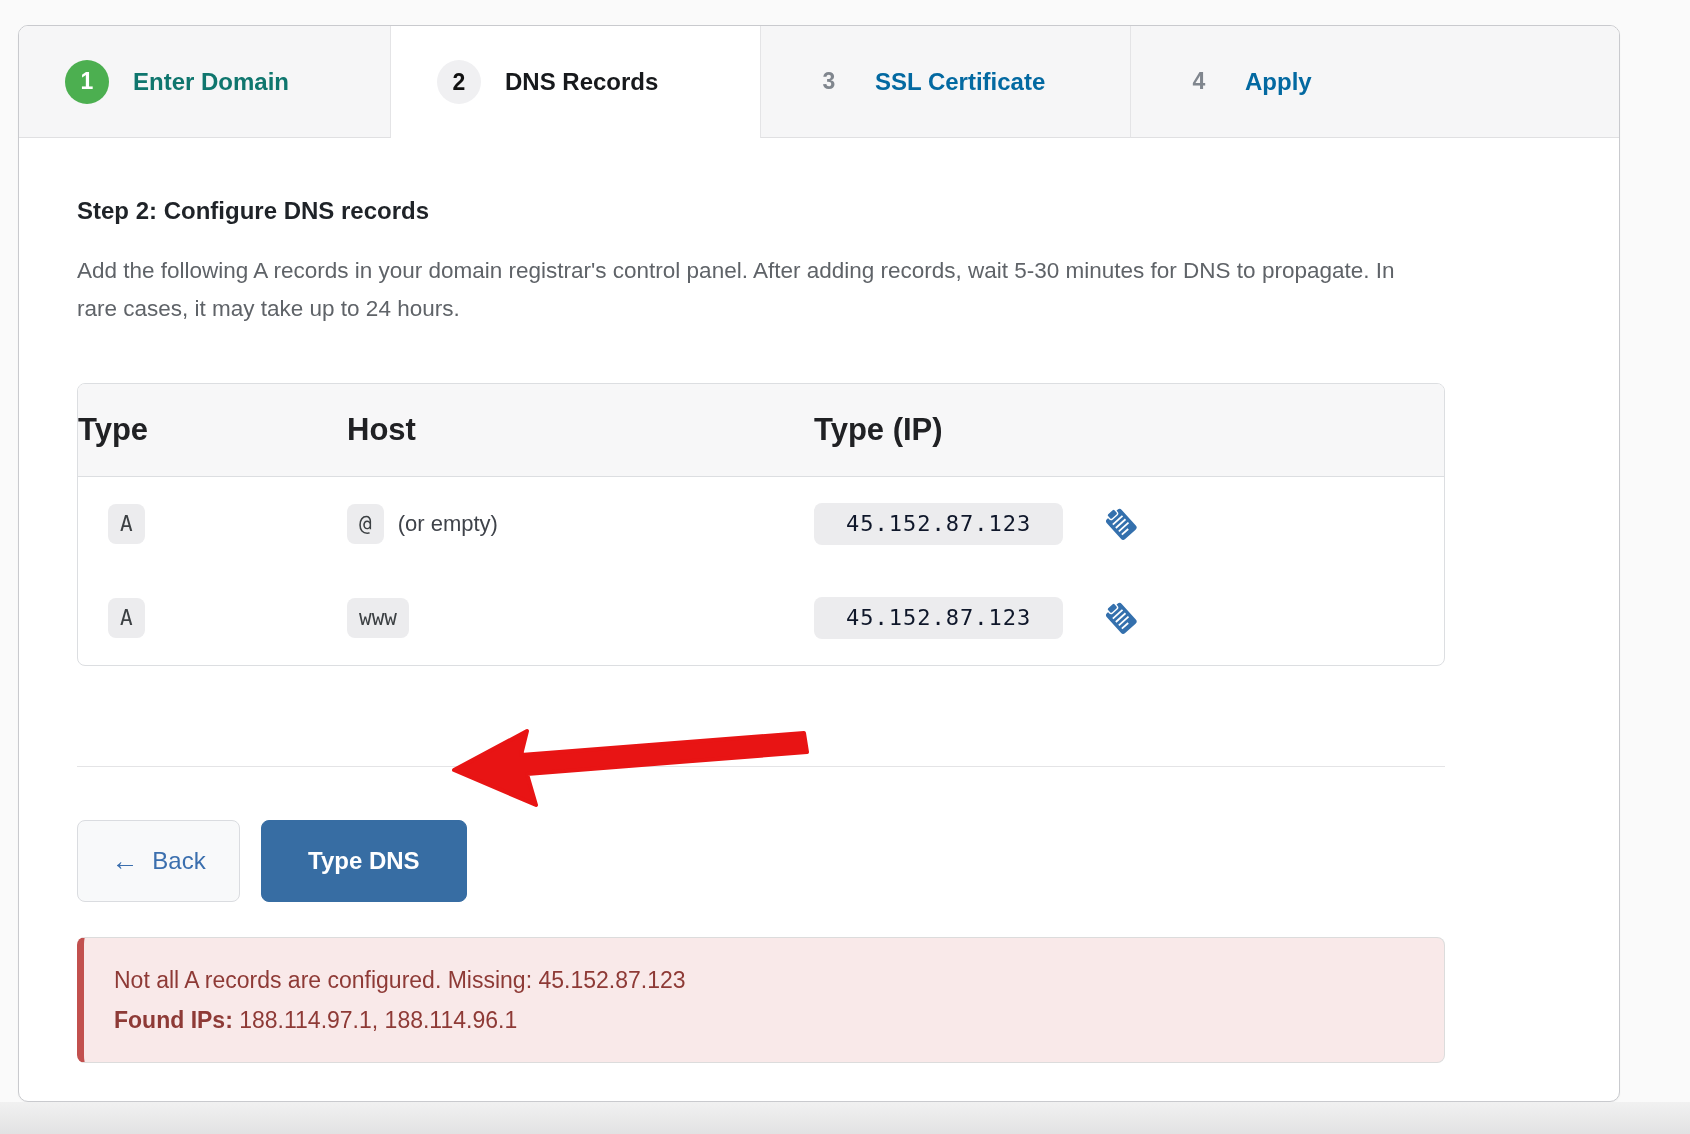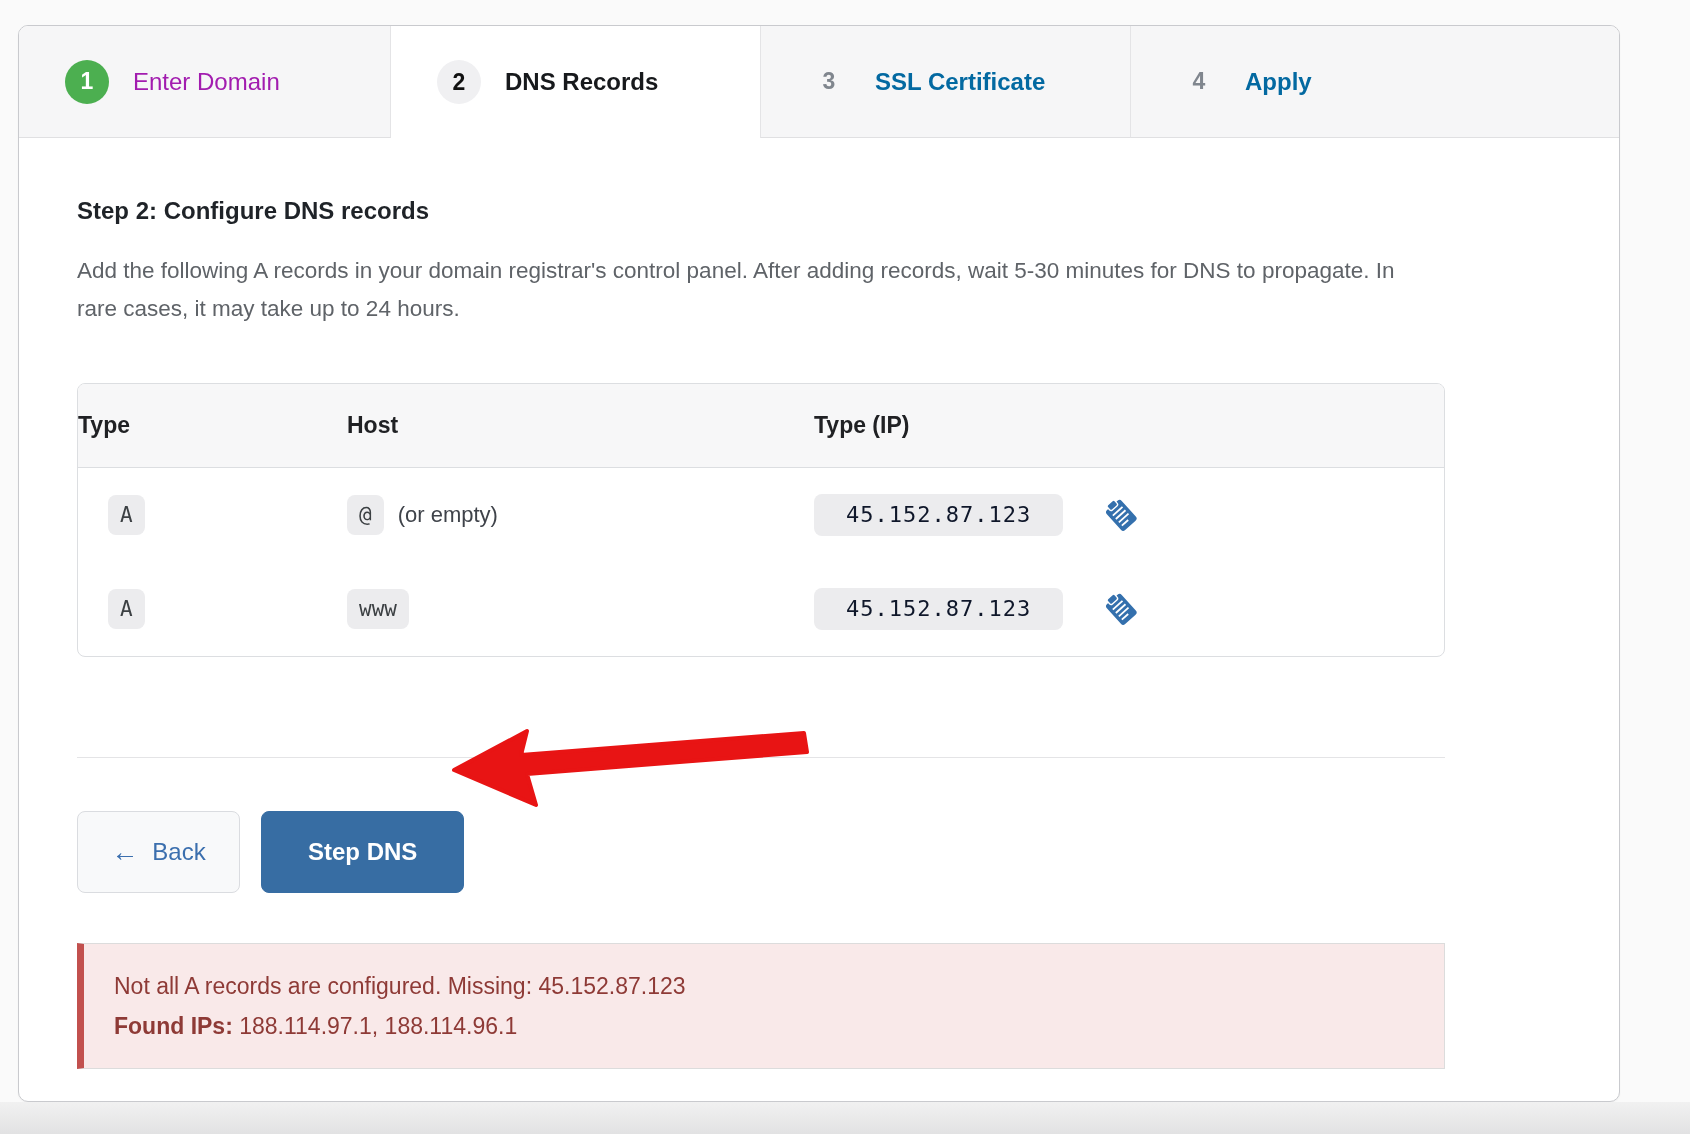--- a/index.html
+++ b/index.html
@@ -34,33 +34,33 @@
   .step.active { background:#fff; border-bottom:none; }
   .step-num {
     width:44px; height:44px; border-radius:50%; flex:0 0 44px;
     display:flex; align-items:center; justify-content:center;
     font-size:23px; font-weight:700;
   }
   .step.done .step-num { background:#4caf50; color:#fff; }
   .step.active .step-num { background:#f0f0f2; color:#111; }
   .step.pending .step-num { background:transparent; color:#80868e; }
   .step-label { font-size:24px; }
-  .step.done .step-label { color:#a21caf; font-weight:400; }
+  .step.done .step-label { color:#0f766e; font-weight:700; }
   .step.active .step-label { color:#17191c; font-weight:700; }
   .step.pending .step-label { color:#0369a1; font-weight:700; }
   
   .content { padding:59px 0 0 58px; }
   .inner { width:1368px; }
   h1 { font-size:24px; font-weight:700; color:#1f2328; }
   .desc { margin-top:27px; font-size:22.5px; line-height:38px; color:#5f6368; max-width:1360px; }
   
   .tbl { margin-top:55px; border:1px solid #dcdee1; border-radius:8px; overflow:hidden; background:#fff; }
   .trow { display:flex; align-items:center; }
   .thead { background:#f7f7f8; border-bottom:1px solid #dcdee1; }
-  .thead .cell { font-size:23px; font-weight:700; color:#202124; padding:28px 0; }
+  .thead .cell { font-size:31px; font-weight:700; color:#202124; padding:28px 0; }
   .cell-type { width:269px; padding-left:30px; }
   .cell-host { width:467px; }
   .cell-value { flex:1; display:flex; align-items:center; }
   .tbody .trow { padding:26px 0; }
   .badge {
     display:inline-block; background:#ececee; border-radius:8px;
     font-family:"DejaVu Sans Mono", monospace; font-size:21px; color:#3c4043;
     padding:7px 12px; line-height:26px;
   }
   .badge.ip { font-size:22px; padding:8px 32px; letter-spacing:1px; color:#0f172a; }
@@ -77,23 +77,23 @@
     background:#f8f9fa; border:1px solid #dadce0; color:#3b6fae;
     width:163px; display:flex; align-items:center; justify-content:center; gap:14px;
   }
   .btn-back .arrow { font-size:27px; line-height:1; }
   .btn-primary {
     background:#376da3; border:1px solid #376da3; color:#fff; font-weight:600;
     padding:0 46px;
   }
   
   .alert {
-    margin-top:50px; width:1368px;
+    margin-top:35px; width:1368px;
     background:#f9e9e9; border:1px solid #dcdcdc; border-left:7px solid #c2504e;
-    border-radius:0; padding:22px 30px;
+    border-radius:8px; padding:22px 30px;
     font-size:23px; line-height:40px; color:#8e3a36;
   }
   .alert b { font-weight:700; }
   
   .annotation { position:absolute; left:0; top:0; width:1690px; height:1134px; pointer-events:none; z-index:5; }
 </style>
 </head>
 <body>
 
 <div class="card">
@@ -178,21 +178,21 @@
         </div>
       </div>
 
       <hr class="divider">
 
       <div class="btn-row">
         <button class="btn btn-back">
           <span class="arrow">←</span>
           <span>Back</span>
         </button>
-        <button class="btn btn-primary">Step DNS</button>
+        <button class="btn btn-primary">Type DNS</button>
       </div>
 
       <div class="alert">
         <div>Not all A records are configured. Missing: 45.152.87.123</div>
         <div><b>Found IPs:</b><span> 188.114.97.1, 188.114.96.1</span></div>
       </div>
     </div>
   </div>
 </div>
 

